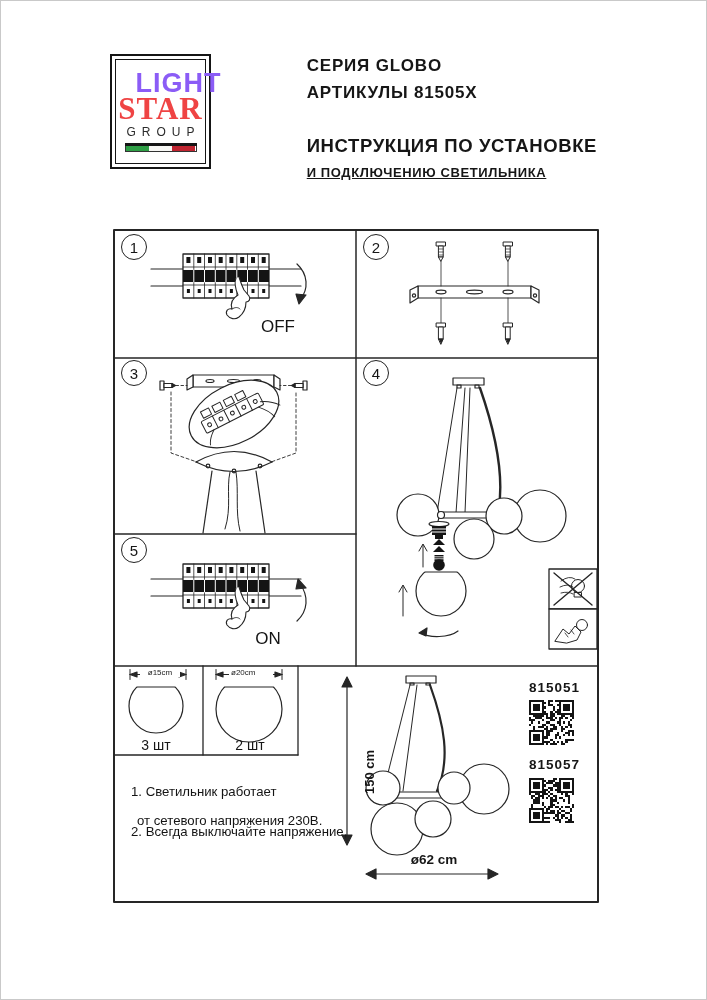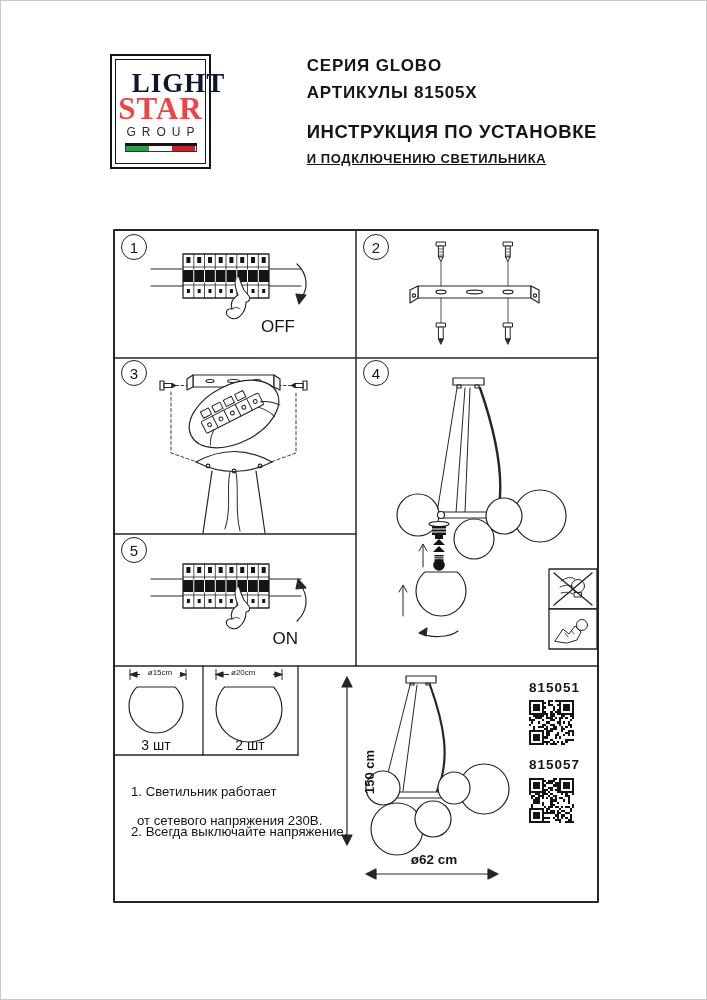--- a/index.html
+++ b/index.html
@@ -7,36 +7,36 @@
         font-family:"Liberation Sans",sans-serif;color:#1d1d1b;
         box-sizing:border-box;border:1px solid #c9c9c9;overflow:hidden;}
   .ov{position:absolute;white-space:nowrap;}
 
   
   .logo{position:absolute;left:109px;top:53px;width:101px;height:115px;
         border:2px solid #151515;box-sizing:border-box;background:#fff;}
   .logo-inner{position:absolute;left:3px;top:3px;right:3px;bottom:3px;
         border:1px solid #151515;display:flex;flex-direction:column;
         align-items:center;justify-content:center;}
-  .logo-w1{font-family:Liberation Serif, serif;font-weight:bold;font-size:27px;
-        line-height:24px;letter-spacing:1px;color:#0f172a;margin-left:36px;}
+  .logo-w1{font-family:Liberation Sans, sans-serif;font-weight:bold;font-size:27px;
+        line-height:24px;letter-spacing:1px;color:#8b5cf6;margin-left:36px;}
   .logo-w2{font-family:"Liberation Serif",serif;font-weight:bold;font-size:31px;
         line-height:27px;letter-spacing:1px;color:#ef4444;}
   .logo-w3{font-size:12px;letter-spacing:6px;margin:3px 0 0 6px;color:#2b2b2b;}
   .flag{width:72px;margin-top:4px;border-top:3px solid #151515;}
   .flag .stripes{display:flex;height:6px;border:1px solid #333;border-top:none;box-sizing:border-box;}
   .flag .stripes span{flex:1;}
   .st-green{background:var(--flag-green,#2e9e45);}
   .st-white{background:var(--flag-white,#f7f7f4);}
   .st-red{background:var(--flag-red,#bf2430);}
 
   .hdr{position:absolute;right:109px;top:55px;color:#161616;}
   .hdr-series{font-size:17px;font-weight:bold;letter-spacing:.8px;}
   .hdr-articles{font-size:17px;font-weight:bold;letter-spacing:.8px;margin-top:7px;}
-  .hdr-title1{font-size:18.5px;font-weight:bold;letter-spacing:.6px;margin-top:18px;}
+  .hdr-title1{font-size:18.5px;font-weight:bold;letter-spacing:.6px;margin-top:32px;}
   .hdr-title2{font-size:13px;font-weight:bold;letter-spacing:.6px;margin-top:8px;text-decoration:underline;}
 
   
   .grid-svg{position:absolute;left:112px;top:228px;}
 
   
   .badge{position:absolute;width:26px;height:26px;border:1.4px solid #222;
          border-radius:50%;background:#fff;display:flex;align-items:center;
          justify-content:center;font-size:15px;color:#161616;box-sizing:border-box;}
   .switch-label{font-size:17px;color:#141414;}
@@ -347,21 +347,21 @@
       <span>3</span>
     </div>
   <div class="badge ov" style="left:362px;top:359px;">
       <span>4</span>
     </div>
   <div class="badge ov" style="left:120px;top:536px;">
       <span>5</span>
     </div>
 
   <div class="switch-label ov" style="left:247px;top:316px;width:60px;text-align:center;">OFF</div>
-  <div class="switch-label ov" style="left:237px;top:628px;width:60px;text-align:right;">ON</div>
+  <div class="switch-label ov" style="left:237px;top:628px;width:60px;text-align:center;">ON</div>
 
   <div class="dim-small ov" style="left:139px;top:667px;width:36px;text-align:center;">ø15cm</div>
   <div class="dim-small ov" style="left:228px;top:667px;width:40px;text-align:left;">ø20cm</div>
   <div class="qty ov" style="left:125px;top:736px;width:60px;text-align:center;">3 шт</div>
   <div class="qty ov" style="left:219px;top:736px;width:60px;text-align:center;">2 шт</div>
 
   <div class="note-line ov" style="left:130px;top:783px;">1. Светильник работает</div>
   <div class="note-line ov" style="left:130px;top:812px;margin-left:6px;">от сетевого напряжения 230В.</div>
   <div class="note-line ov" style="left:130px;top:823px;">2. Всегда выключайте напряжение,</div>
 

